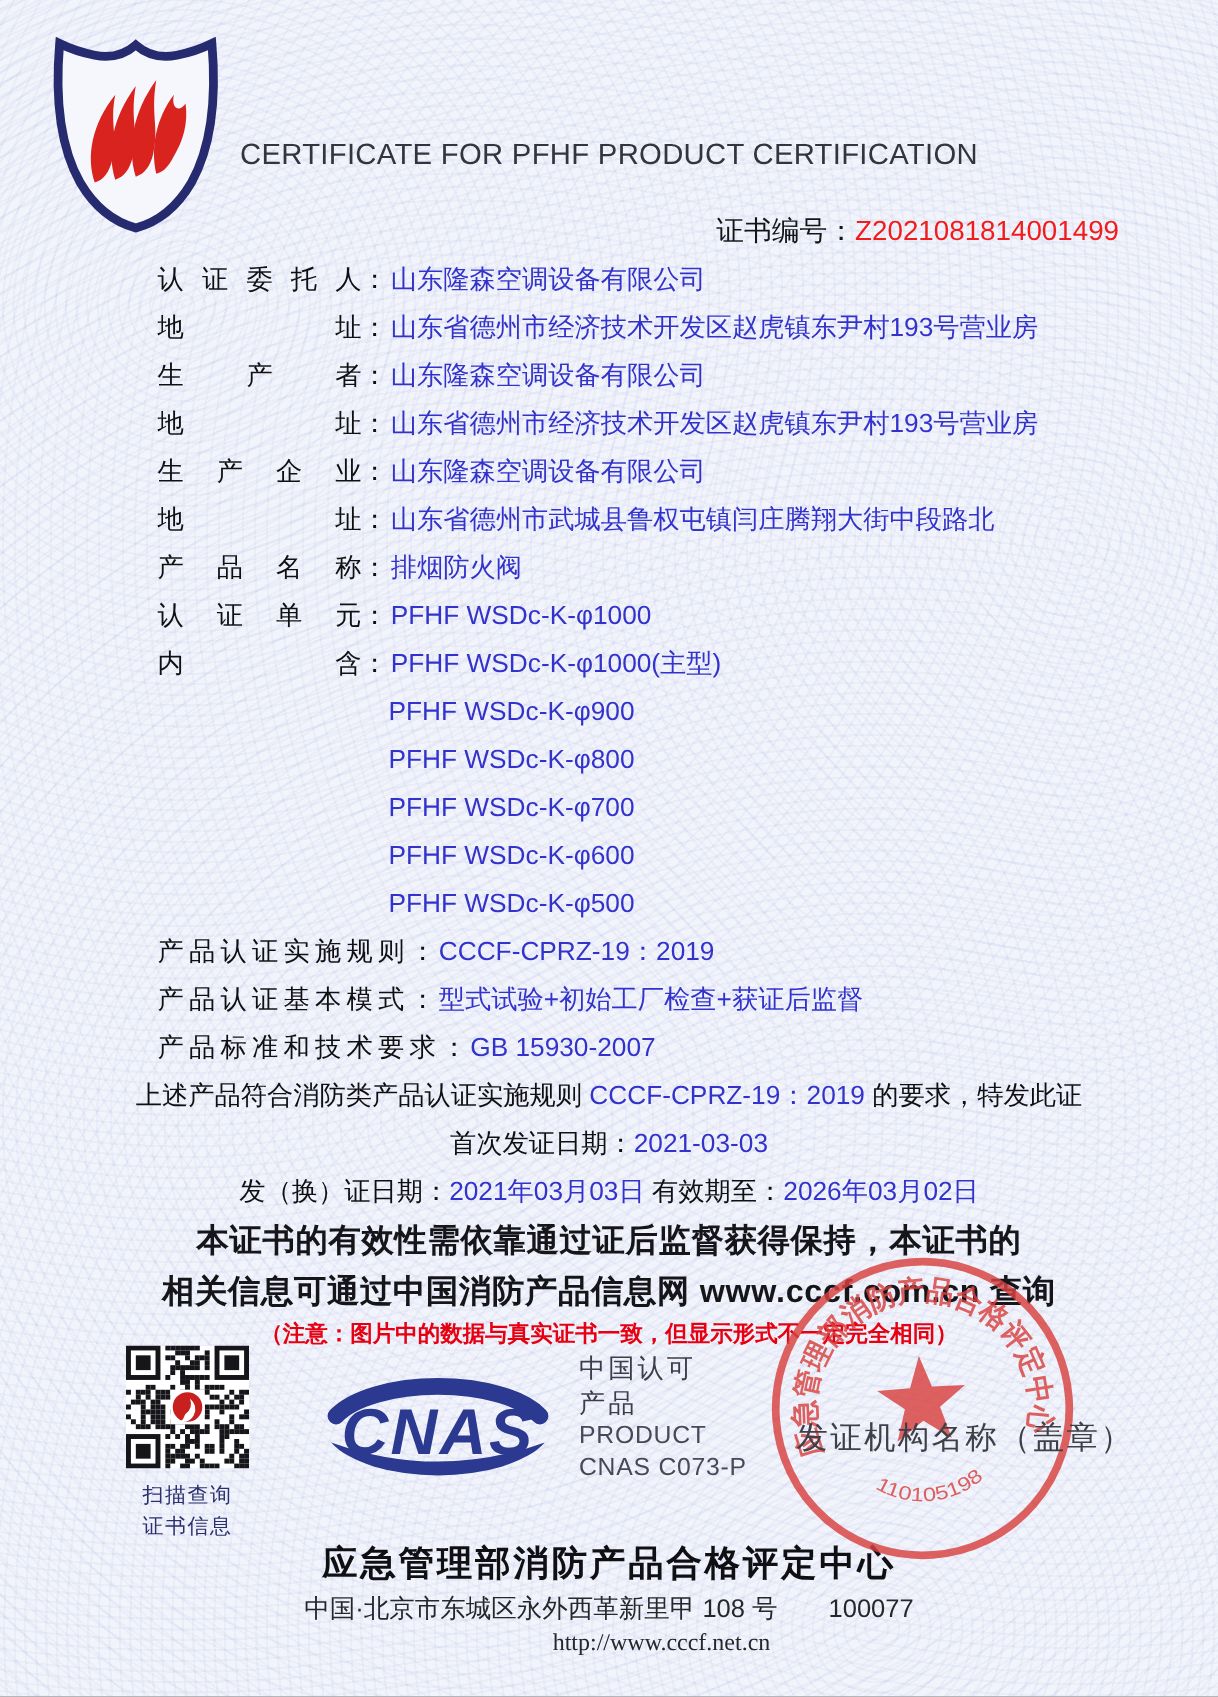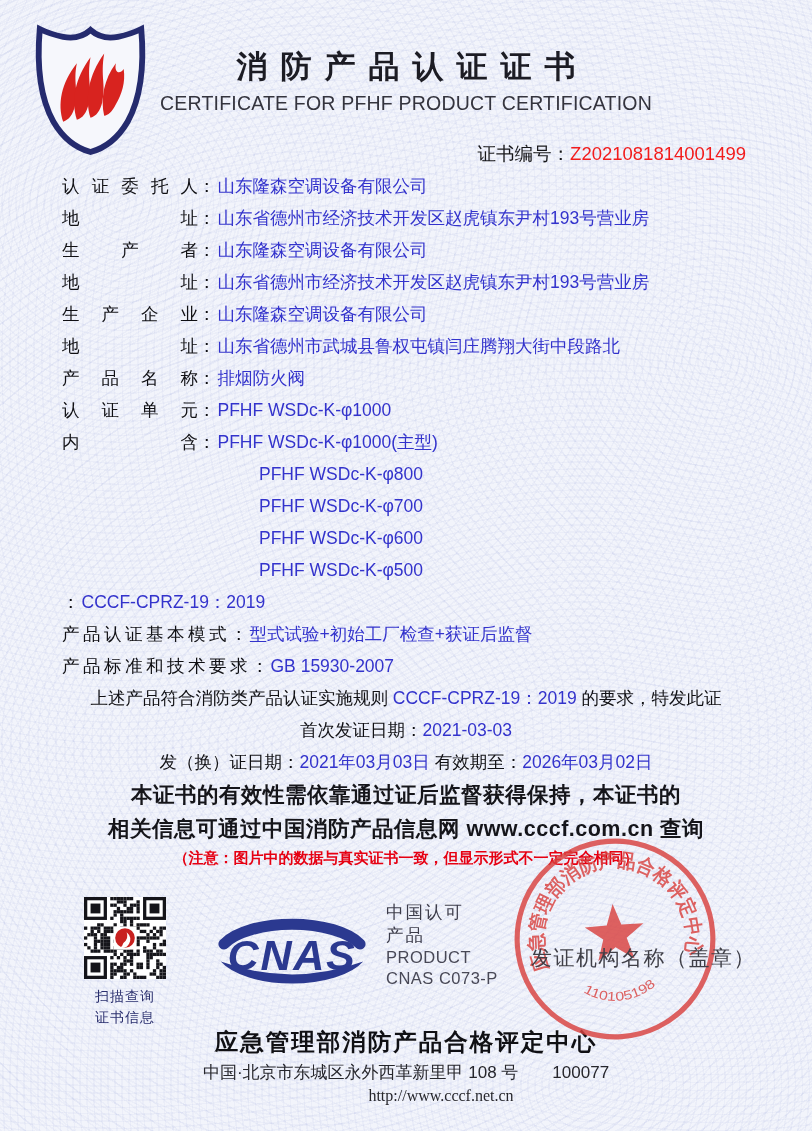--- a/index.html
+++ b/index.html
@@ -15,21 +15,21 @@
   }
   .logo{position:absolute;left:30px;top:24px;}
   .title{position:absolute;top:46px;left:0;width:100%;text-align:center;
     font-size:31px;font-weight:bold;letter-spacing:13px;padding-left:13px;box-sizing:border-box;color:#1c1c24;}
   .subtitle{position:absolute;top:92px;left:0;width:100%;text-align:center;
     font-size:19.5px;color:#34343e;letter-spacing:.2px;}
   .certno{position:absolute;top:141px;right:66px;font-size:18.5px;}
   .certno .lab{color:#151518;}
   .certno .val{color:#f21c1c;}
   .content{position:absolute;top:170px;left:0;width:100%;}
-  .frow{display:flex;align-items:center;height:32px;padding-left:62px;font-size:17.5px;}
+  .frow{display:flex;align-items:center;height:32px;padding-left:105px;font-size:17.5px;}
   .flabel{display:inline-block;width:136px;text-align:justify;text-align-last:justify;color:#101014;}
   .colon{color:#101014;}
   .fvalue{color:#3333cc;margin-left:2px;white-space:nowrap;}
   .subrow{display:flex;align-items:center;height:32px;padding-left:259px;font-size:17.5px;color:#3333cc;}
   .rlabel{letter-spacing:3.5px;color:#101014;}
   .crow{height:32px;line-height:32px;text-align:center;font-size:17.5px;color:#101014;}
   .blue{color:#3333cc;}
   .notice{height:34px;line-height:34px;text-align:center;font-size:21.5px;font-weight:bold;color:#15151a;letter-spacing:.5px;}
   .rednote{height:26px;line-height:24px;text-align:center;font-size:15px;font-weight:bold;color:#e60012;}
   .qr{position:absolute;left:84px;top:897px;}
@@ -55,21 +55,20 @@
 <div class="page">
 
   <svg class="logo" width="122" height="132" viewBox="0 0 125 135">
     <path d="M62,6 C70,13 80,15 90,13 C100,11 108,8 114,5 C117,40 114,75 100,100 C90,117 77,127 62,131 C47,127 34,117 24,100 C10,75 7,40 10,5 C16,8 24,11 34,13 C44,15 54,13 62,6 Z" fill="#f6f7fc" stroke="#252b6e" stroke-width="6"></path>
     <path d="M34,100 C28,82 32,60 48,40 C44,60 50,68 46,84 C44,93 40,98 34,100 Z" fill="#d8231f"></path>
     <path d="M48,98 C42,78 46,56 62,34 C58,56 64,64 60,82 C58,91 54,96 48,98 Z" fill="#d8231f"></path>
     <path d="M62,96 C56,76 60,52 76,30 C72,54 78,62 74,80 C72,89 68,94 62,96 Z" fill="#d8231f"></path>
     <path d="M76,94 C72,76 76,56 88,40 C86,50 92,52 96,46 C98,60 94,72 88,82 C84,90 80,93 76,94 Z" fill="#d8231f"></path>
   </svg>
 
-  <div class="title">消防产品认证证书</div>
   <div class="subtitle">CERTIFICATE FOR PFHF PRODUCT CERTIFICATION</div>
 
   <div class="certno">
     <span class="lab">证书编号：</span><span class="val">Z2021081814001499</span>
   </div>
 
   <div class="content">
 
     <div class="frow">
       <span class="flabel">认证委托人</span>
@@ -110,34 +109,38 @@
       <span class="flabel">认证单元</span>
         <span class="colon">：</span>
         <span class="fvalue">PFHF WSDc-K-φ1000</span>
     </div>
     <div class="frow">
       <span class="flabel">内含</span>
         <span class="colon">：</span>
         <span class="fvalue">PFHF WSDc-K-φ1000(主型)</span>
     </div>
 
+    <div class="subrow">
+        <span>PFHF WSDc-K-φ900</span>
+      </div>
     <div class="subrow">
         <span>PFHF WSDc-K-φ800</span>
       </div>
     <div class="subrow">
         <span>PFHF WSDc-K-φ700</span>
       </div>
     <div class="subrow">
         <span>PFHF WSDc-K-φ600</span>
       </div>
     <div class="subrow">
         <span>PFHF WSDc-K-φ500</span>
       </div>
 
     <div class="frow">
+      <span class="rlabel">产品认证实施规则</span>
         <span class="colon">：</span>
         <span class="fvalue">CCCF-CPRZ-19：2019</span>
     </div>
     <div class="frow">
       <span class="rlabel">产品认证基本模式</span>
         <span class="colon">：</span>
         <span class="fvalue">型式试验+初始工厂检查+获证后监督</span>
     </div>
     <div class="frow">
       <span class="rlabel">产品标准和技术要求</span>

